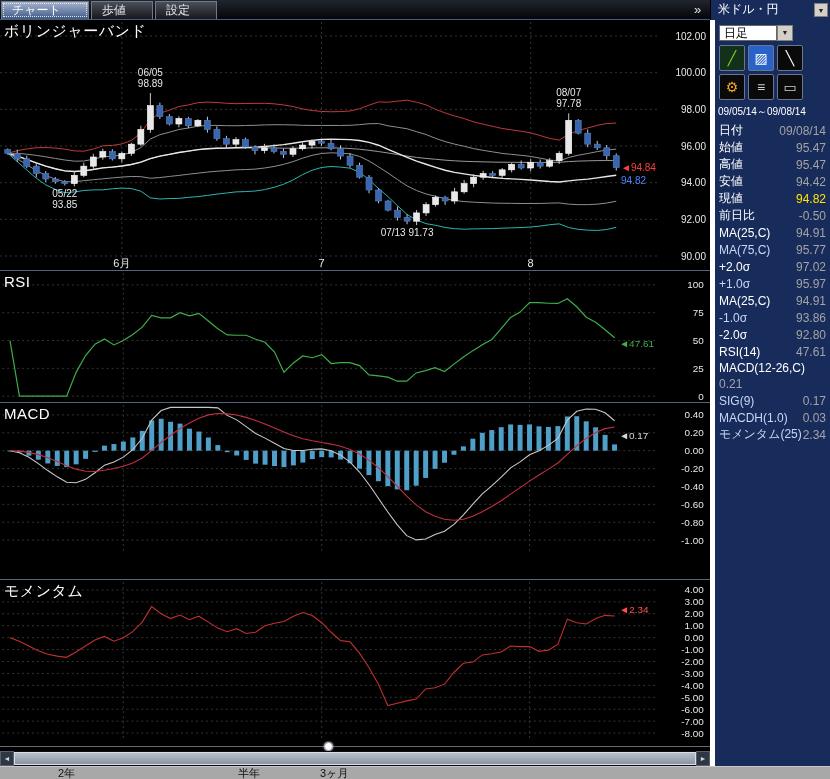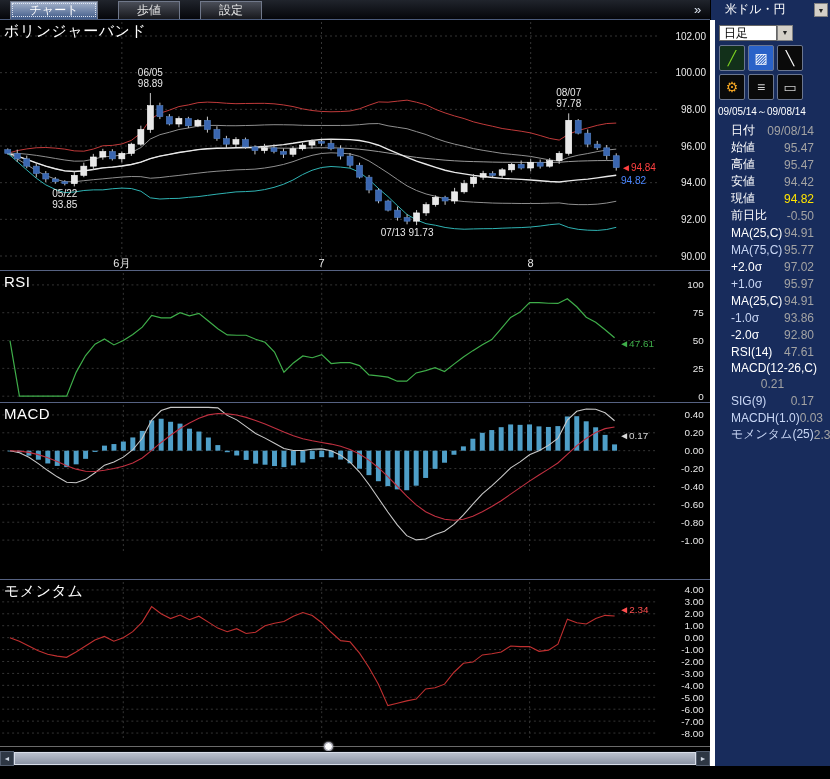--- a/index.html
+++ b/index.html
@@ -2,24 +2,24 @@
 <html><head>
 <meta charset="utf-8">
 <style>
   *{box-sizing:border-box;margin:0;padding:0}
   html,body{background:#000}
   body{font-family:"Liberation Sans","DejaVu Sans",sans-serif}
   .app{position:relative;width:830px;height:779px;background:#000;overflow:hidden;color:#fff}
 
   
   .topbar{position:absolute;left:0;top:0;width:830px;height:20px;background:linear-gradient(#20242c,#05060a);border-bottom:1px solid #4a5a7a;display:flex;align-items:flex-end}
-  .tab{height:18px;line-height:17px;min-width:62px;text-align:center;padding:0 10px;margin:0 10px;font-size:12px;color:#e8e8e8;background:linear-gradient(#4a4e58,#17181d);border:1px solid #70788a;border-bottom:none;cursor:default}
+  .tab{height:18px;line-height:17px;min-width:62px;text-align:left;padding:0 10px;margin:0 1px;font-size:12px;color:#e8e8e8;background:linear-gradient(#4a4e58,#17181d);border:1px solid #70788a;border-bottom:none;cursor:default}
   .tab.active{min-width:88px;color:#fff;background:linear-gradient(#a6b4cc,#3f5a88);outline:1px dotted #dde4f0;outline-offset:-3px}
   .more-btn{position:absolute;left:694px;top:2px;color:#dce4f0;font-size:13px;line-height:16px}
-  .instrument{position:absolute;left:710px;top:0;width:120px;height:20px;background:#182c5c;border-left:1px solid #000;font-size:12px;line-height:19px;padding-left:14px;color:#fff}
+  .instrument{position:absolute;left:710px;top:0;width:120px;height:20px;background:#182c5c;border-left:1px solid #000;font-size:12px;line-height:19px;padding-left:7px;color:#fff}
   .dd-btn{position:absolute;right:2px;top:3px;width:14px;height:14px;background:#d4d0c8;border:1px solid #808080;color:#222;font-size:7px;line-height:13px;text-align:center}
 
   
   .panel{position:absolute;left:0;width:710px;background:#000}
   #panel-boll{top:20px;height:250px}
   #panel-rsi{top:270px;height:156px;border-top:1px solid #566282}
   #panel-macd{top:402px;height:153px;border-top:1px solid #566282}
   #panel-mom{top:579px;height:163px;border-top:1px solid #566282}
   .panel svg{position:absolute;left:0;top:0;width:710px;height:100%;display:block}
   .panel-title{position:absolute;top:2px;left:4px;font-size:15px;color:#fff;z-index:2;letter-spacing:.5px}
@@ -37,24 +37,24 @@
 
   
   .sidebar{position:absolute;left:710px;top:20px;width:120px;height:746px;background:#182c5c;border-left:5px solid #ffffff}
   .period-row{position:relative;margin:5px 4px 4px 4px;height:16px}
   .period-select{position:absolute;left:0;top:0;width:58px;height:16px;background:#fff;color:#000;font-size:12px;line-height:15px;padding-left:4px;border:1px solid #666}
   .period-dd{position:absolute;left:58px;top:0;width:16px;height:16px;background:#d4d0c8;border:1px solid #808080;color:#222;font-size:7px;line-height:14px;text-align:center}
   .tools{margin:4px 4px 2px 4px;display:grid;grid-template-columns:repeat(3,26px);grid-auto-rows:26px;gap:3px}
   .tool{border:1px solid #6a7690;border-radius:2px;font-size:14px;line-height:24px;text-align:center;cursor:default}
   .date-range{margin:5px 3px 3px 3px;font-size:10px;color:#fff;white-space:nowrap}
   .rows{margin-top:1px}
-  .srow{display:flex;align-items:center;height:17px;padding:0 16px;font-size:12px}
+  .srow{display:flex;align-items:center;height:17px;padding:0 4px;font-size:12px}
   .srow.two{flex-wrap:wrap;height:32px}
   .srow.two .slab{width:100%;height:16px;line-height:16px}
-  .srow.two .sval{width:100%;height:16px;line-height:16px;text-align:center}
+  .srow.two .sval{width:100%;height:16px;line-height:16px;text-align:left}
   .slab{color:#fff;white-space:nowrap}
   .slab.link{color:#c9d7f5;}
   .sval{margin-left:auto;color:#a3a3a3}
 </style>
 </head>
 <body>
 
 <div class="app">
 
   <div class="topbar">
@@ -485,14 +485,19 @@
           <span class="slab link">MACDH(1.0)</span>
           <span class="sval">0.03</span>
         </div>
         <div class="srow">
           <span class="slab link">モメンタム(25)</span>
           <span class="sval">2.34</span>
         </div>
       </div>
   </aside>
 
+  <div class="bottom-strip" id="bottom-strip">
+      <span class="range-label" style="left: 58px;">2年</span>
+      <span class="range-label" style="left: 238px;">半年</span>
+      <span class="range-label" style="left: 320px;">3ヶ月</span>
+    </div>
 
 </div>
 
 </body></html>

